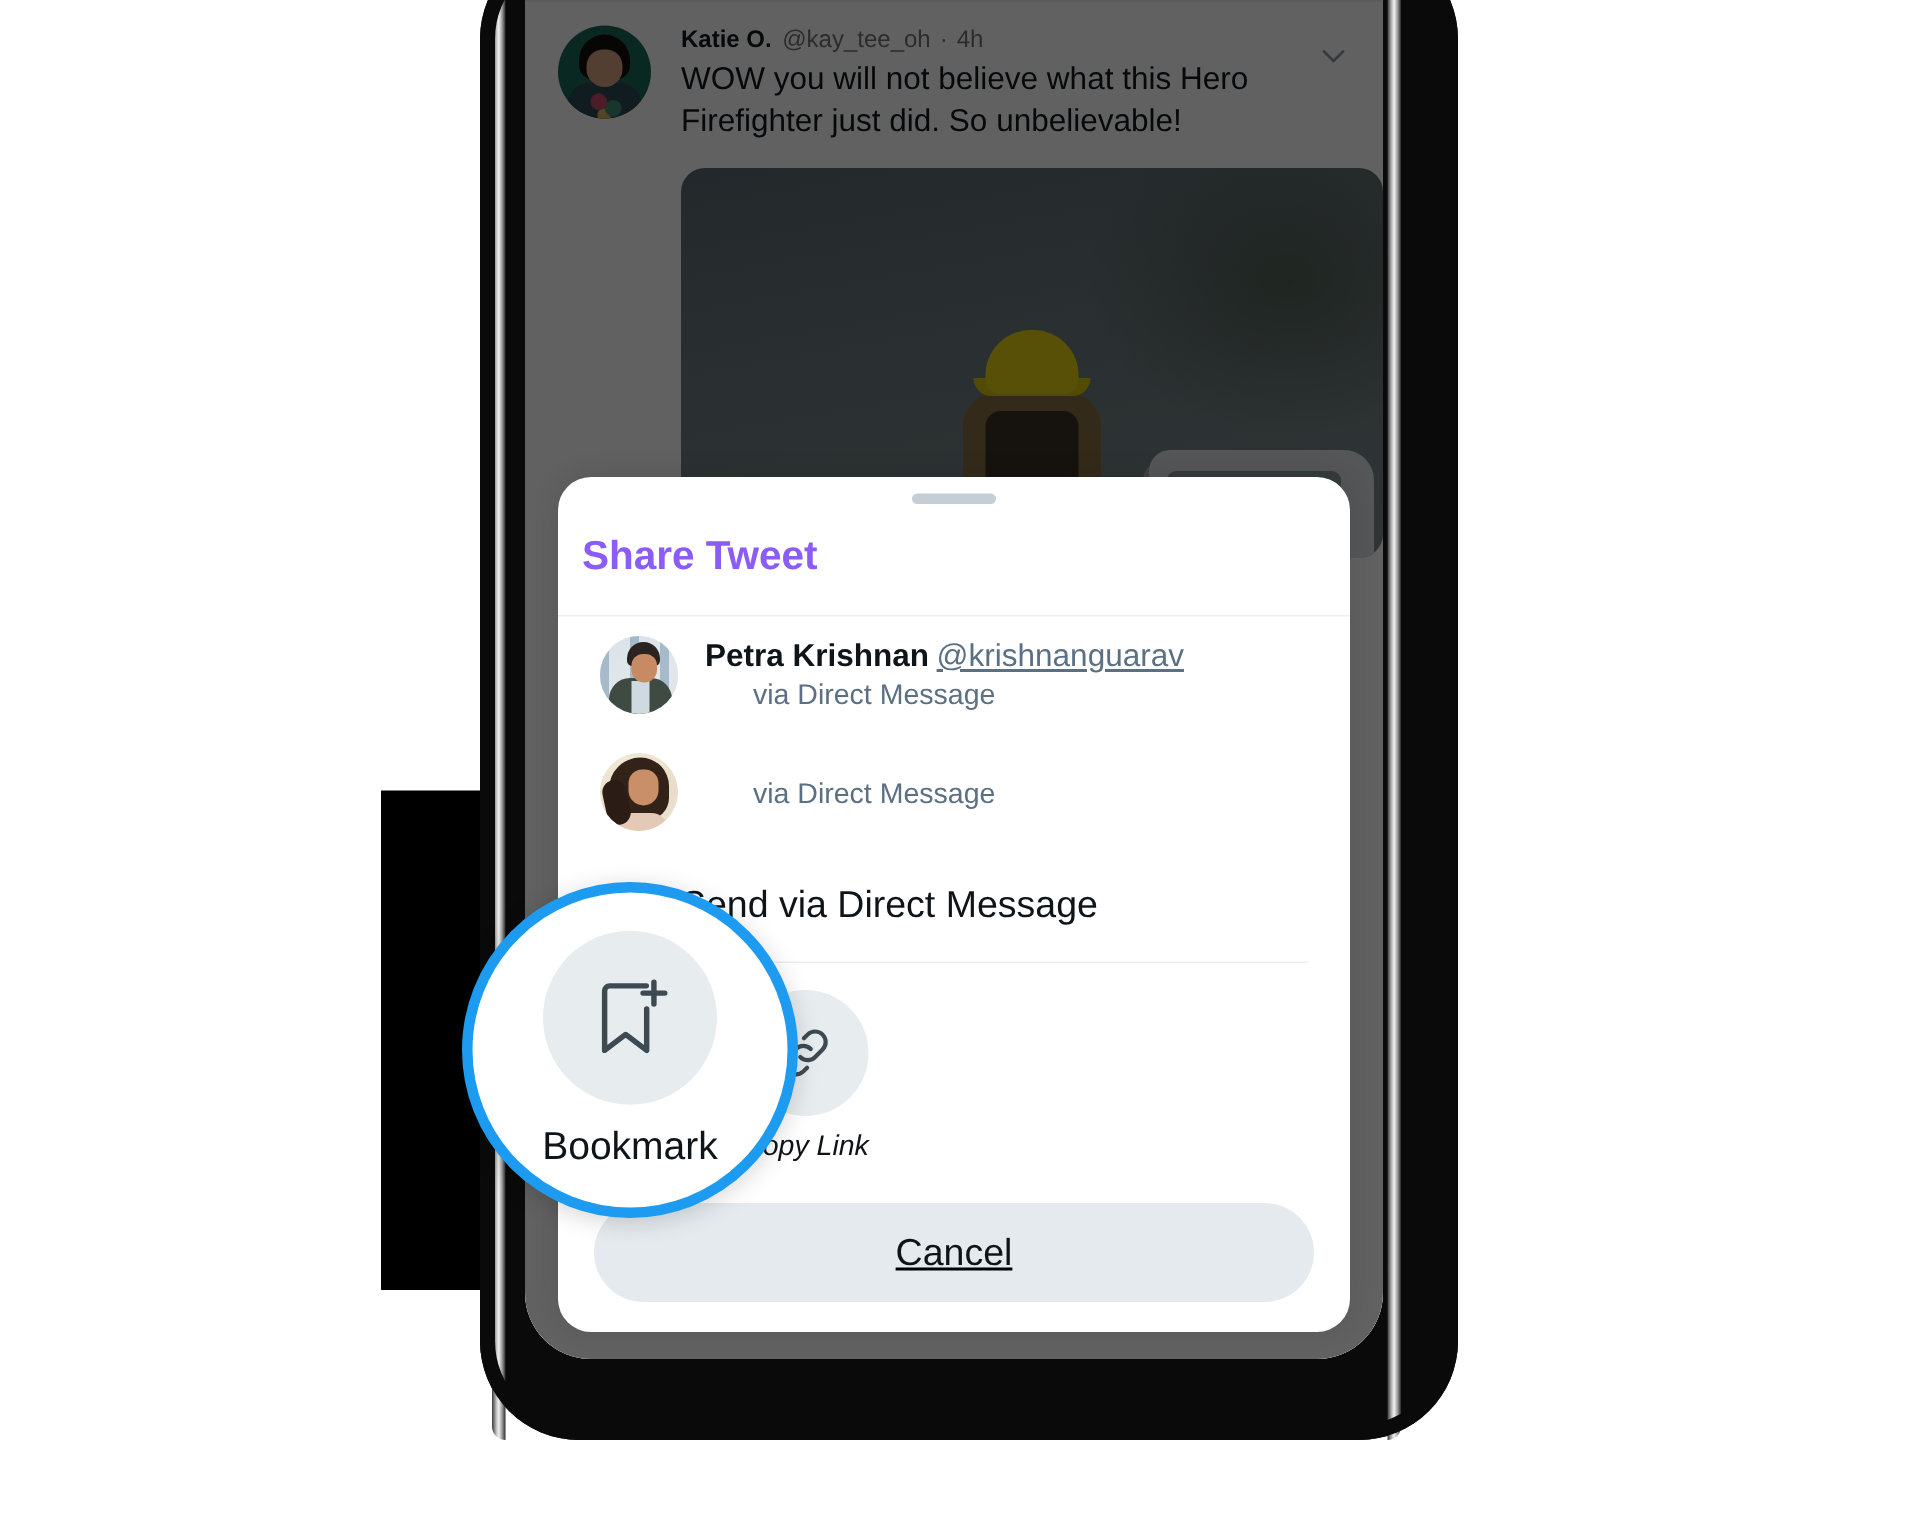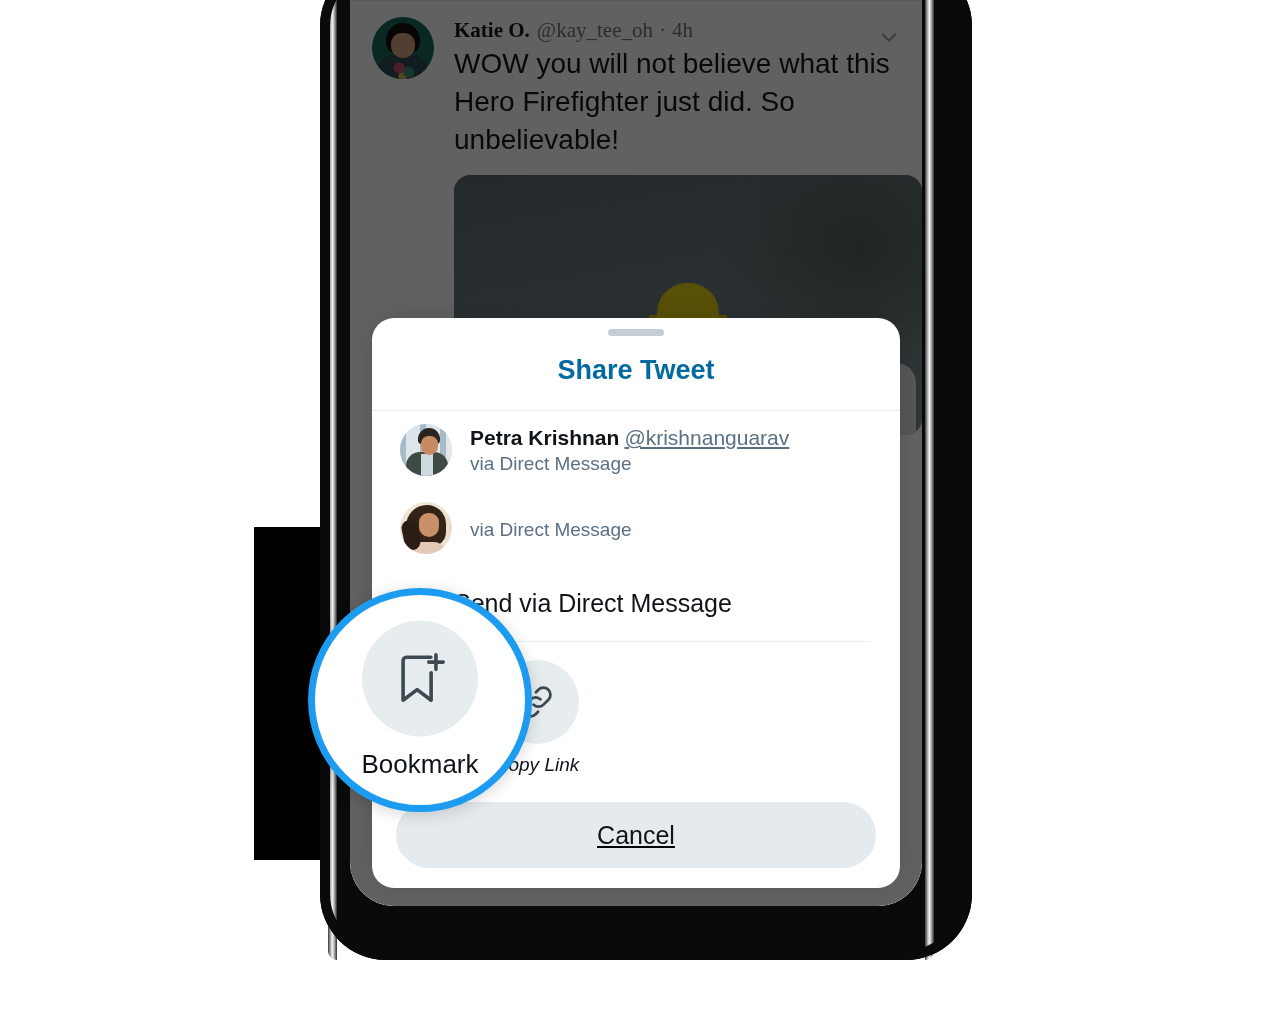--- a/index.html
+++ b/index.html
@@ -71,24 +71,24 @@
     position: absolute; left: 6px; top: 38px; width: 50px; height: 26px;
     background: #2a4a52; border-radius: 16px 16px 0 0;
   }
   .tw-avatar .floral {
     position: absolute; left: 20px; top: 42px; width: 24px; height: 22px;
     background: radial-gradient(circle at 30% 40%, #c94d6b 0 5px, transparent 6px),
                 radial-gradient(circle at 70% 60%, #3f8f77 0 5px, transparent 6px),
                 radial-gradient(circle at 45% 80%, #e0b35a 0 4px, transparent 5px);
   }
   .tw-main { flex: 1; min-width: 0; }
-  .tw-head { display: flex; align-items: flex-end; font-size: 21px; line-height: 1.25; font-family: Liberation Serif, serif; }
+  .tw-head { display: flex; align-items: flex-end; font-size: 16px; line-height: 1.25; }
   .tw-name { font-weight: bold; color: #14171a; margin-right: 7px; }
   .tw-handle { color: #737373; }
-  .tw-text { font-size: 28px; line-height: 1.35; color: #14171a; margin-top: 2px; }
+  .tw-text { font-size: 21px; line-height: 1.35; color: #14171a; margin-top: 2px; }
   .tw-chevron {
     position: absolute; right: 22px; top: 26px;
     width: 22px; height: 22px;
   }
   .tw-media {
     margin: 16px 0 0 104px; height: 260px;
     border-radius: 16px; overflow: hidden; position: relative;
     background: linear-gradient(170deg, #5d6a72 0%, #6d7a80 40%, #7d8a8d 100%);
   }
   .tw-media .trees {
@@ -141,22 +141,22 @@
     position: absolute; left: 22px; right: 22px; bottom: 18px;
     background: #fff; border-radius: 22px;
     overflow: hidden;
     box-shadow: 0 -2px 18px rgba(0,0,0,0.10);
   }
   .grabber {
     width: 56px; height: 7px; border-radius: 4px;
     background: #c5cdd5; margin: 11px auto 0;
   }
   .sheet-title {
-    text-align: center; font-size: 27px; font-weight: bold;
-    color: #0369a1; padding: 19px 4px 24px;
+    font-size: 27px; font-weight: bold;
+    color: #8b5cf6; padding: 19px 16px 24px;
   }
   .sheet-sep { height: 1px; background: #e9eef1; }
 
   .contact {
     display: flex; align-items: center; padding: 13px 30px 13px 28px;
   }
   .c-avatar {
     width: 52px; height: 52px; border-radius: 50%;
     flex: 0 0 52px; margin-right: 18px; overflow: hidden; position: relative;
   }
@@ -176,21 +176,21 @@
   .av-p { background: linear-gradient(160deg, #f3ead8 0%, #e7dcc8 60%, #efe6d6 100%); }
   .av-p .p-hair { position:absolute; left:6px; top:3px; width:40px; height:42px; background:#322218; border-radius:22px 20px 16px 16px; }
   .av-p .p-face { position:absolute; left:19px; top:11px; width:20px; height:24px; background:#c98f68; border-radius:10px 10px 11px 11px; }
   .av-p .p-body { position:absolute; left:10px; top:40px; width:36px; height:14px; background:#e3c9b6; border-radius:12px 12px 0 0; }
   .av-p .p-curl { position:absolute; left:3px; top:18px; width:16px; height:30px; background:#2b1d15; border-radius:10px; transform:rotate(-12deg); }
 
   .c-text { min-width: 0; }
   .c-line1 { font-size: 21px; line-height: 1.2; }
   .c-name { font-weight: bold; color: #0f1419; }
   .c-handle { color: #5b7083; margin-left: 5px; text-decoration: underline; }
-  .c-sub { font-size: 19px; color: #5b7083; margin-top: 3px; }
+  .c-sub { font-size: 19px; color: #5b7083; margin-top: 3px; margin-left: 32px; }
 
   .dm-row { display: flex; align-items: center; padding: 16px 30px 18px 28px; }
   .dm-icon { width: 40px; flex: 0 0 40px; margin-right: 14px; }
   .dm-label { font-size: 25px; color: #0f1419; }
 
   .apps-sep { height: 1px; background: #e9eef1; margin: 0 28px; }
   .apps {
     display: flex; padding: 18px 0 10px 0; padding-left: 24px;  font-style: italic;
   }
   .app { width: 94px; flex: 0 0 94px; text-align: center; }

